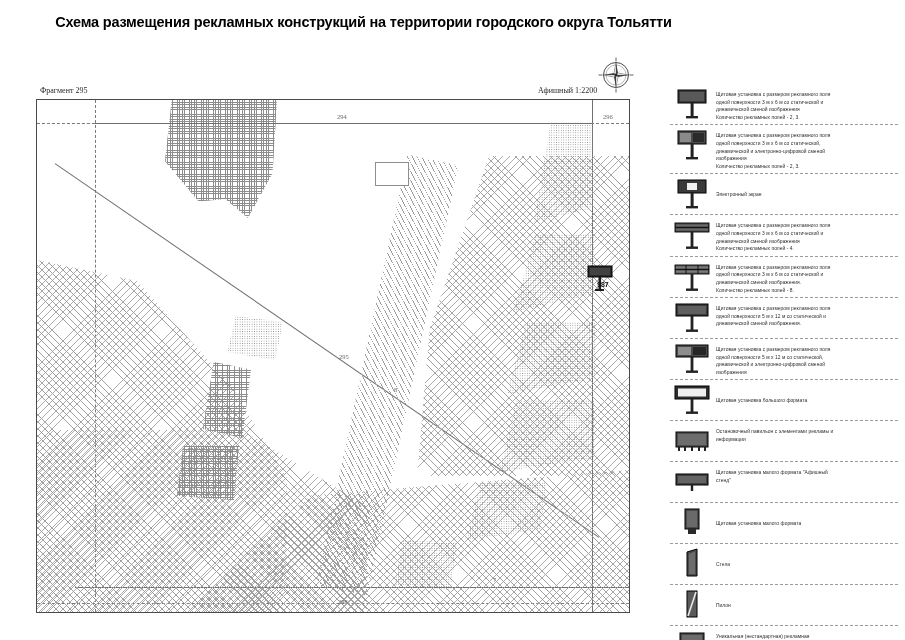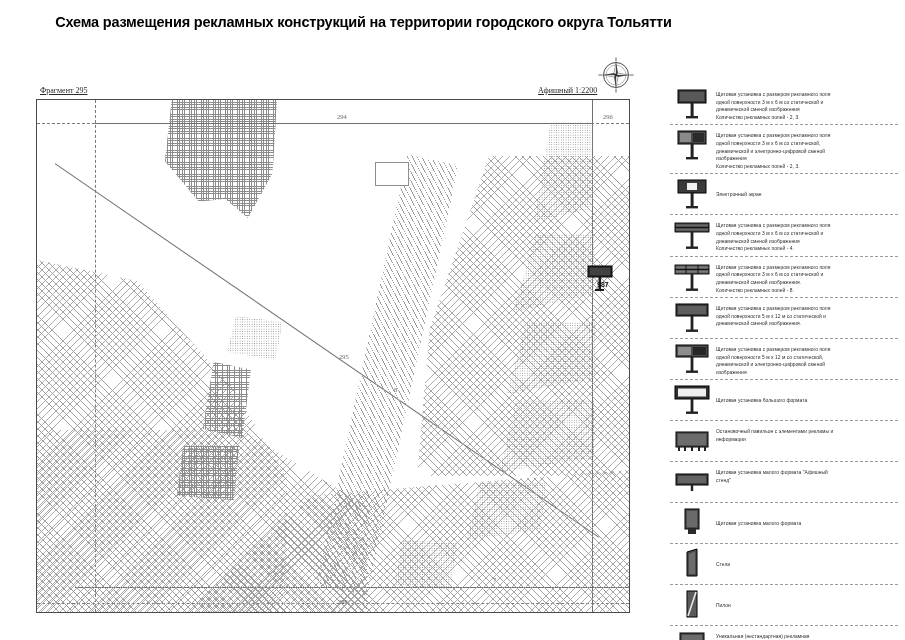--- a/index.html
+++ b/index.html
@@ -45,21 +45,20 @@
     inset: 0;
     overflow: hidden;
   }
 
   .map-caption {
     position: absolute;
     font-size: 8px;
     color: #2a2a2a;
     font-family: "Liberation Serif", serif;
     white-space: nowrap;
-    text-decoration: underline;
   }
   #fragment-label { left: 40px; top: 86px; }
   #scale-label { left: 538px; top: 86px; }
 
   
   #compass {
     position: absolute;
     left: 596px;
     top: 55px;
     width: 40px;

